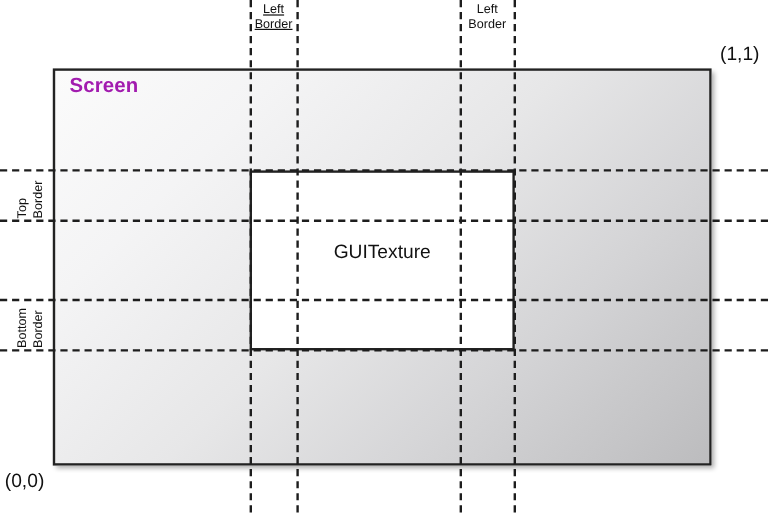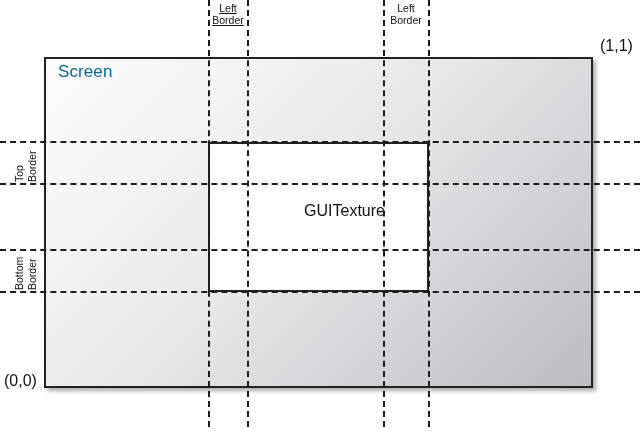--- a/index.html
+++ b/index.html
@@ -34,23 +34,24 @@
                 #e7e7e8 48%,
                 #d4d4d6 72%,
                 #bcbcbe 100%);
     box-shadow: 3px 3px 4px rgba(0,0,0,0.32);
   }
   .screen-label {
     position: absolute;
     left: 58px;
     top: 62px;
     font-size: 17px;
-    color: #0369a1;
+    color: #a21caf;
     letter-spacing: 0.1px;
     white-space: nowrap;
+    font-weight: bold;
   }
 
   
   .texture-rect {
     position: absolute;
     left: 208px;
     top: 142px;
     width: 221px;
     height: 150px;
     box-sizing: border-box;
@@ -59,21 +60,20 @@
   }
   .texture-label {
     position: absolute;
     left: 208px;
     top: 202px;
     width: 221px;
     text-align: center;
     font-size: 16px;
     color: #111111;
     white-space: nowrap;
-    padding-left: 26px;
   }
 
   
   .vline {
     position: absolute;
     top: 0;
     width: 0;
     height: 427px;
     border-left: 2px dashed #1d1d1d;
   }
@@ -120,21 +120,21 @@
   .lbl-bot-row2 { left: 26px;  top: 290px; }
 
   
   .coord {
     position: absolute;
     font-size: 16px;
     color: #111111;
     white-space: nowrap;
   }
   .coord-11 { left: 600px; top: 37px; }
-  .coord-00 { left: 4px;   top: 372px; }
+  .coord-00 { left: 4px;   top: 393px; }
 </style>
 </head>
 <body>
 
 <div id="diagram">
 
   <div class="screen-rect"></div>
   <div class="screen-label">Screen</div>
 
   <div class="texture-rect"></div>

